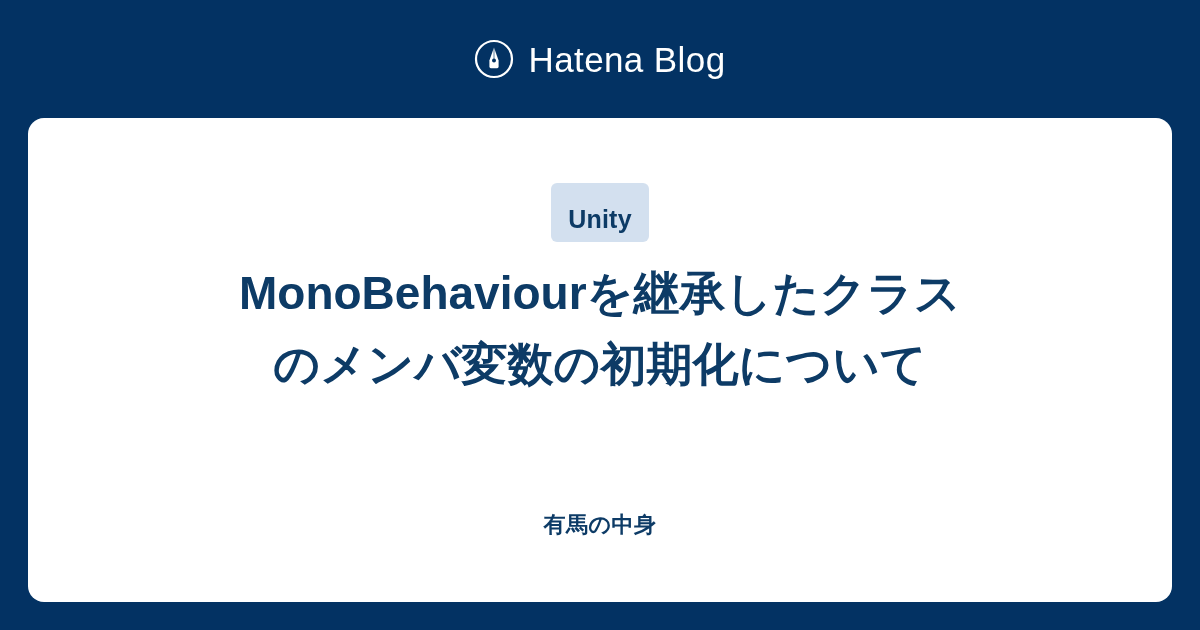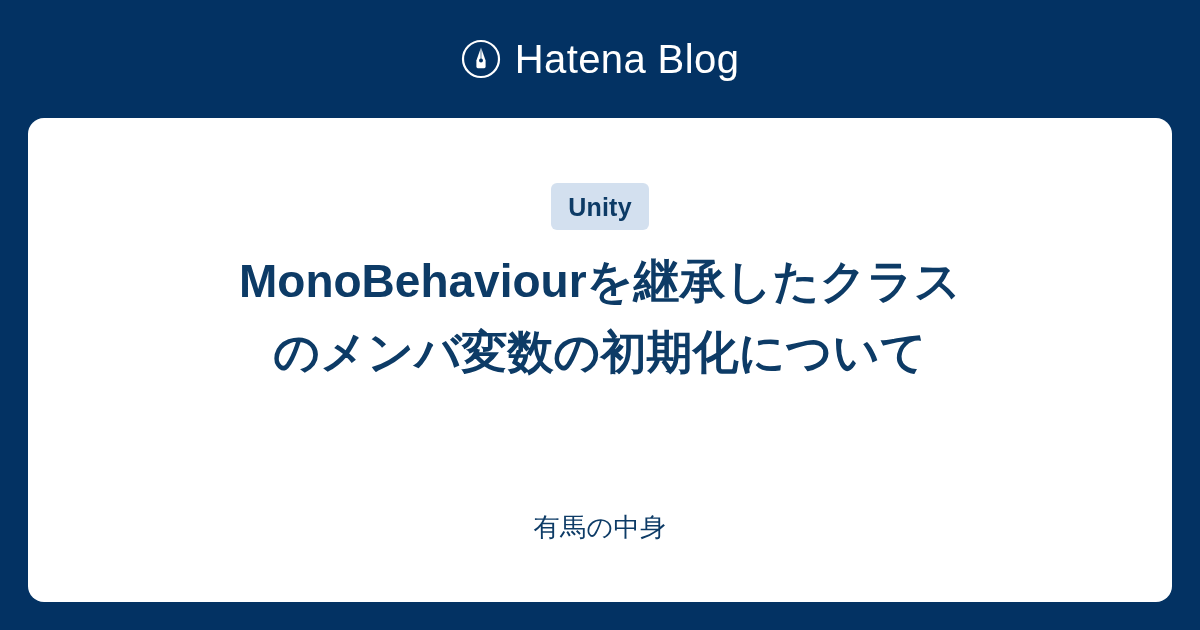--- a/index.html
+++ b/index.html
@@ -39,21 +39,21 @@
 
   .brand-logo {
     width: 40px;
     height: 40px;
     flex: 0 0 40px;
     display: block;
   }
 
   .brand-name {
     color: #ffffff;
-    font-size: 40px;
+    font-size: 35px;
     font-weight: 300;
     letter-spacing: 0.4px;
     line-height: 1;
     white-space: nowrap;
   }
 
   
   .card {
     position: absolute;
     left: 28px;
@@ -84,21 +84,21 @@
     width: 100%;
   }
 
   .category-tag {
     display: inline-block;
     background: #d3e0ef;
     color: #0d3b66;
     font-size: 25px;
     font-weight: bold;
     line-height: 1;
-    padding: 12px 17px 10px 17px;
+    padding: 24px 17px 10px 17px;
     border-radius: 6px;
     letter-spacing: 0.2px;
     white-space: nowrap;
   }
 
   
   .entry-title {
     margin-top: 16px;
     width: 760px;
     text-align: center;
@@ -111,22 +111,22 @@
   }
 
   
   .blog-name {
     position: absolute;
     left: 0;
     right: 0;
     top: 396px;
     text-align: center;
     color: #0d3b66;
-    font-size: 26px;
-    font-weight: normal;
+    font-size: 22px;
+    font-weight: bold;
     line-height: 1;
     letter-spacing: 0.5px;
   }
 </style>
 </head>
 <body>
 
 <div class="ogp-root">
 
   <div class="brand-header">

